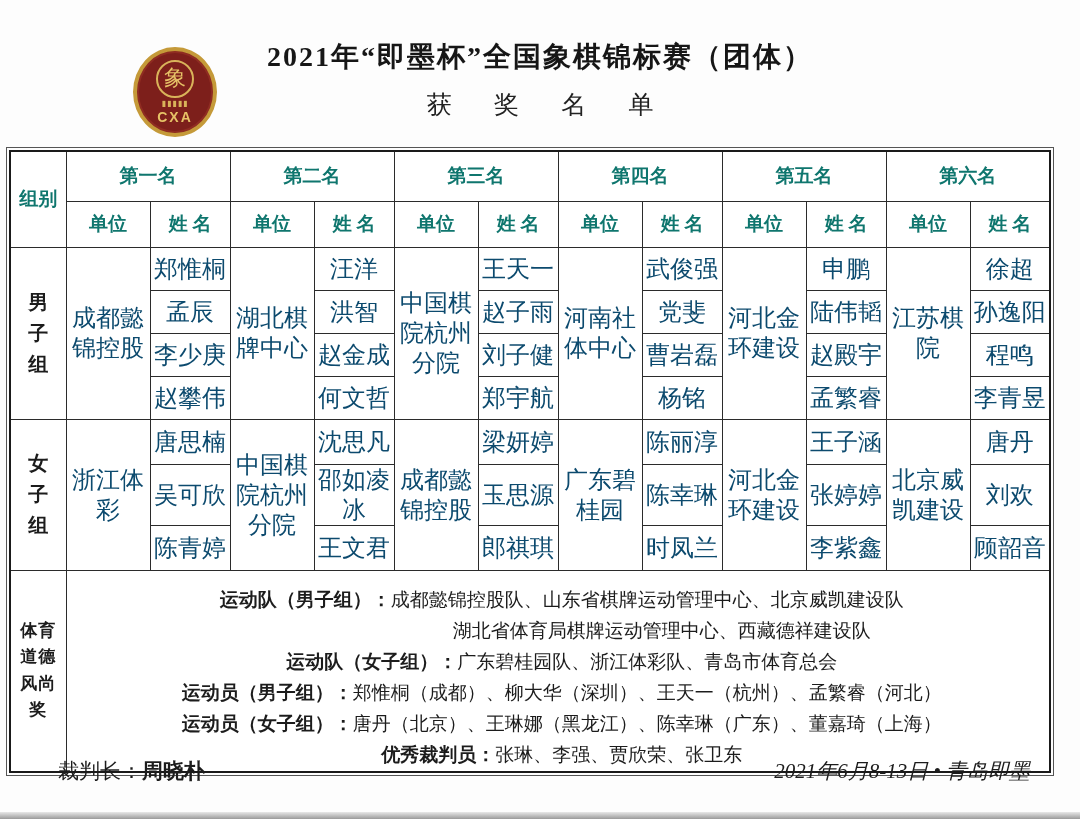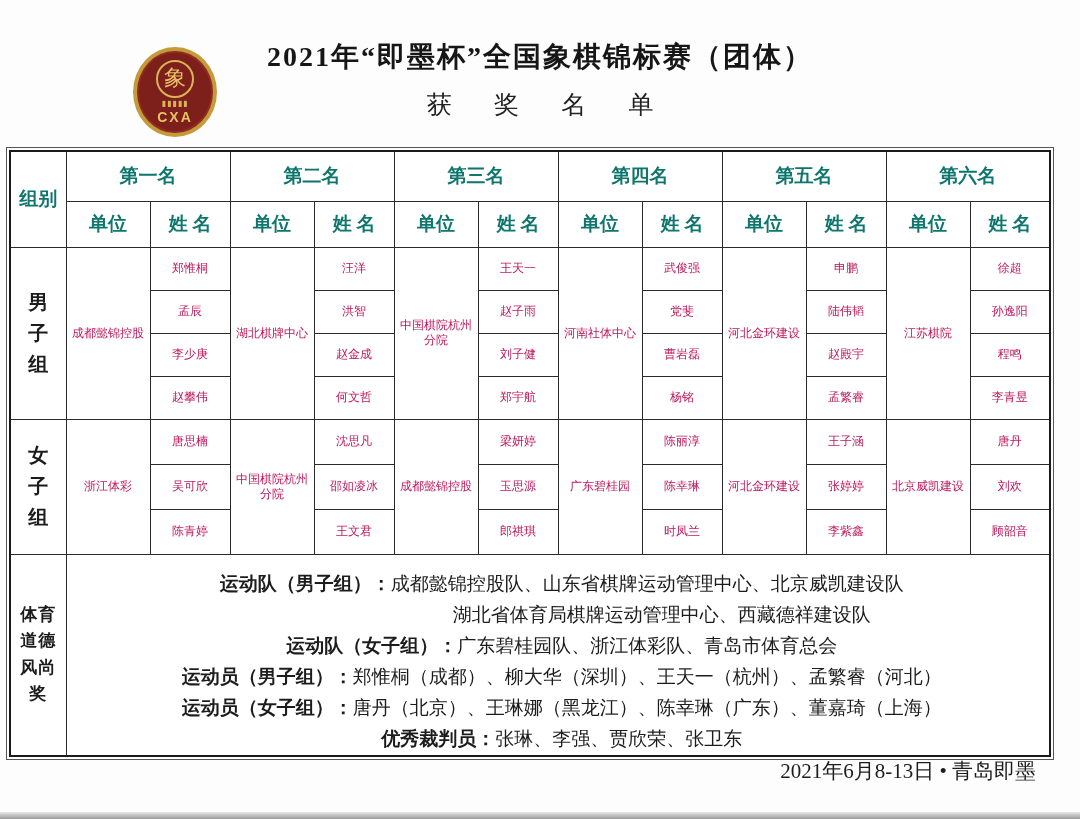--- a/index.html
+++ b/index.html
@@ -35,21 +35,21 @@
     outline:1px solid #555;outline-offset:2px;
   }
   table.award td,table.award th{
     border:1px solid #2b2b2b;text-align:center;vertical-align:middle;
     padding:0 2px;overflow:hidden;
   }
   table.award{border:2px solid #1a1a1a;}
   th.hdr{font-size:19px;font-weight:bold;color:#0f766e;
          font-family:"Liberation Serif","DejaVu Serif",serif;}
   td.unit,td.pname{
-    font-size:12px;font-family:"Liberation Serif","DejaVu Serif",serif;color:#be185d;
+    font-size:24px;font-family:"Liberation Serif","DejaVu Serif",serif;color:#0c4a6e;
     line-height:1.25;
   }
   .r-rank{height:50px;} .r-sub{height:46px;padding-left:12px;}
   .r-m{height:43px;} .r-w{height:45px;} .r-bottom{height:184px;}
   .vgroup{
     display:block;width:1.25em;margin:0 auto;font-size:20px;font-weight:bold;
     line-height:1.55;word-break:break-all;
     font-family:"Liberation Serif","DejaVu Serif",serif;
   }
   .vaward{
@@ -61,21 +61,21 @@
   .sport-lines{padding:14px 6px 0 14px;}
   .sline{display:block;font-size:19px;line-height:29px;white-space:nowrap;}
   .sline-label{font-weight:bold;font-family:"Liberation Sans","DejaVu Sans",sans-serif;}
   .sline-text{font-family:Liberation Mono, monospace;}
   .sline.indent{padding-left:200px;}
   
   .footer{position:absolute;top:757px;left:0;width:1080px;height:30px;
           font-size:21px;font-family:"Liberation Serif","DejaVu Serif",serif;}
   .referee{position:absolute;left:58px;top:0;}
   .referee .name{font-weight:bold;font-family:"Liberation Sans","DejaVu Sans",sans-serif;}
-  .event-date{position:absolute;right:44px;top:0;}
+  .event-date{position:absolute;right:50px;top:0;font-style:italic;}
   .scan-edge{position:absolute;left:0;bottom:0;width:1080px;height:7px;
              background:linear-gradient(to bottom,#e8e8e8,#9a9a9a);}
 </style>
 </head>
 <body>
 
 <div class="page-header">
   <div class="logo">
     <div class="logo-glyph">象</div>
     <div class="logo-wall">▮▮▮▮▮</div>
@@ -214,16 +214,19 @@
           <span class="sline"><span class="sline-label">运动员（男子组）：</span><span class="sline-text">郑惟桐（成都）、柳大华（深圳）、王天一（杭州）、孟繁睿（河北）</span></span>
           <span class="sline"><span class="sline-label">运动员（女子组）：</span><span class="sline-text">唐丹（北京）、王琳娜（黑龙江）、陈幸琳（广东）、董嘉琦（上海）</span></span>
           <span class="sline"><span class="sline-label">优秀裁判员：</span><span class="sline-text">张琳、李强、贾欣荣、张卫东</span></span>
         </div>
       </td>
     </tr>
   </tbody>
 </table>
 
 <div class="footer">
+  <div class="referee">
+    <span>裁判长：</span><span class="name">周晓朴</span>
+  </div>
   <div class="event-date">2021年6月8-13日 • 青岛即墨</div>
 </div>
 
 <div class="scan-edge"></div>
 
 </body></html>

